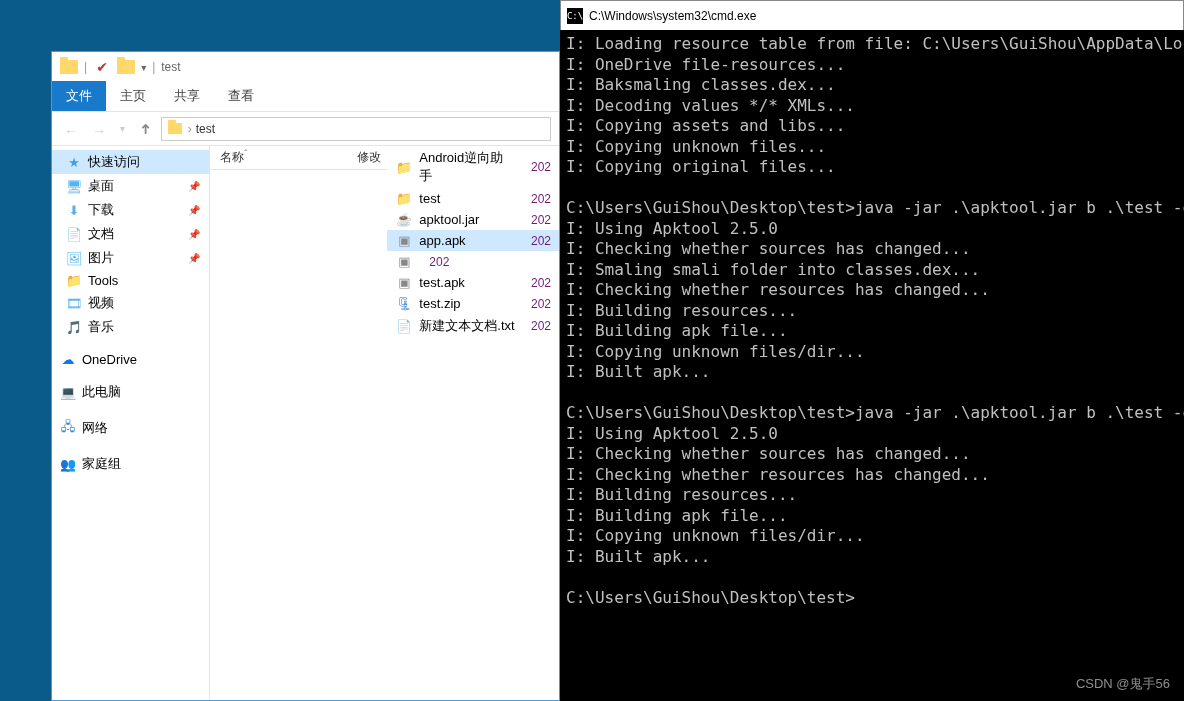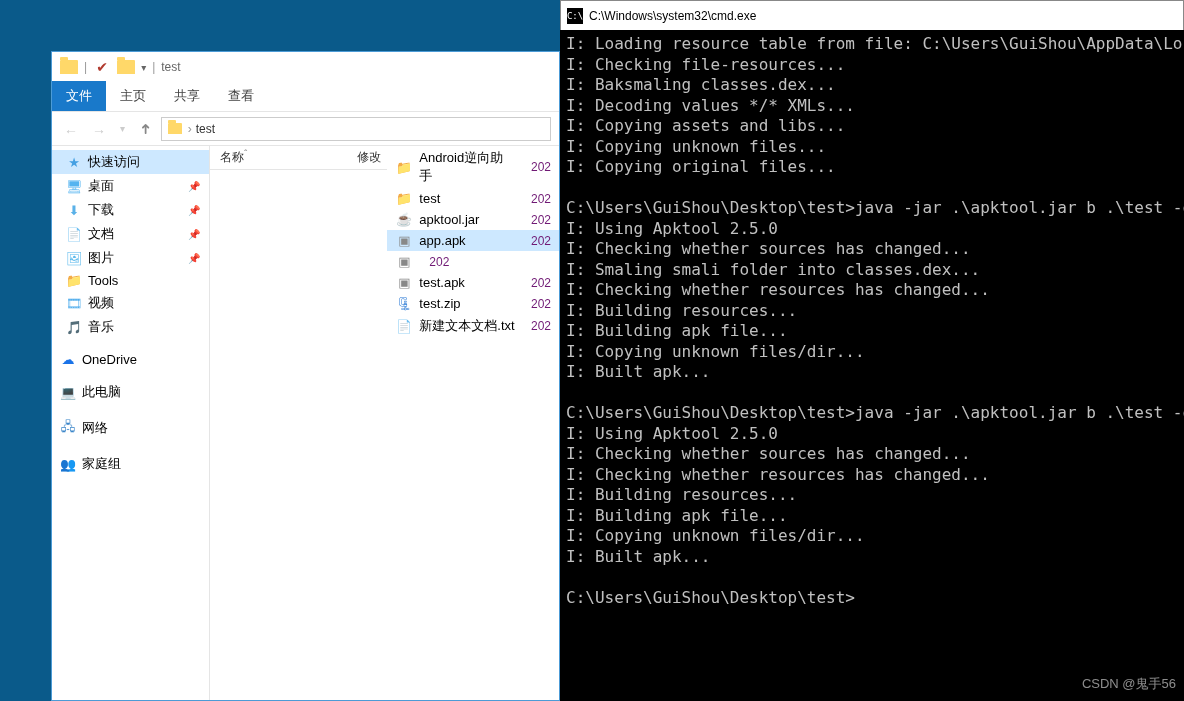--- a/index.html
+++ b/index.html
@@ -108,21 +108,21 @@
     display:flex;align-items:center;justify-content:center;font-family:monospace;
   }
   .cmd-body{
     flex:1;padding:4px 6px;overflow:hidden;
   }
   .cmd-line{
     color:#c0c0c0;font-size:16px;line-height:20.5px;white-space:pre;letter-spacing:0px;
   }
   
   .wm{
-    position:absolute;right:8px;bottom:8px;color:rgba(200,200,200,0.7);
+    position:absolute;right:14px;bottom:8px;color:rgba(200,200,200,0.7);
     font-size:13px;font-family:sans-serif;
   }
 </style>
 </head>
 <body>
 
 <div class="explorer">
 
   <div class="titlebar">
     <span class="tb-icon">
@@ -279,21 +279,21 @@
   </div>
 </div>
 
 <div class="cmd">
   <div class="cmd-title">
     <span class="cmd-ic">C:\</span>
     <span>C:\Windows\system32\cmd.exe</span>
   </div>
   <div class="cmd-body" id="cmdbody">
       <div class="cmd-line">I: Loading resource table from file: C:\Users\GuiShou\AppData\Local\a</div>
-      <div class="cmd-line">I: Checking file-resources...</div>
+      <div class="cmd-line">I: OneDrive file-resources...</div>
       <div class="cmd-line">I: Baksmaling classes.dex...</div>
       <div class="cmd-line">I: Decoding values */* XMLs...</div>
       <div class="cmd-line">I: Copying assets and libs...</div>
       <div class="cmd-line">I: Copying unknown files...</div>
       <div class="cmd-line">I: Copying original files...</div>
       <div class="cmd-line"> </div>
       <div class="cmd-line">C:\Users\GuiShou\Desktop\test&gt;java -jar .\apktool.jar b .\test -o app</div>
       <div class="cmd-line">I: Using Apktool 2.5.0</div>
       <div class="cmd-line">I: Checking whether sources has changed...</div>
       <div class="cmd-line">I: Smaling smali folder into classes.dex...</div>

